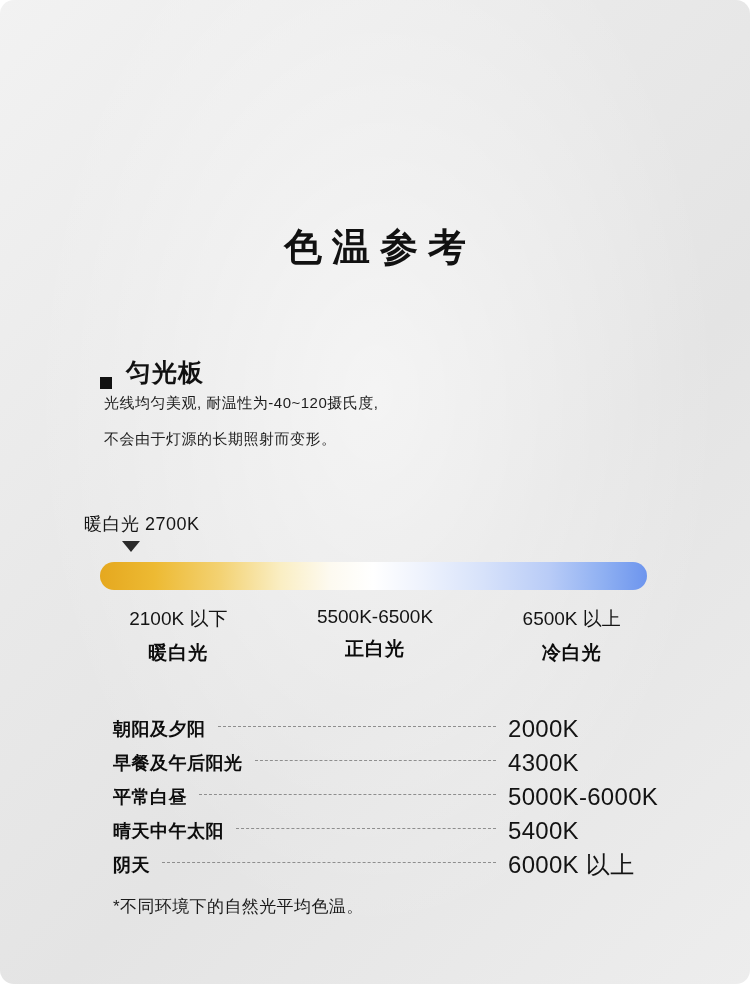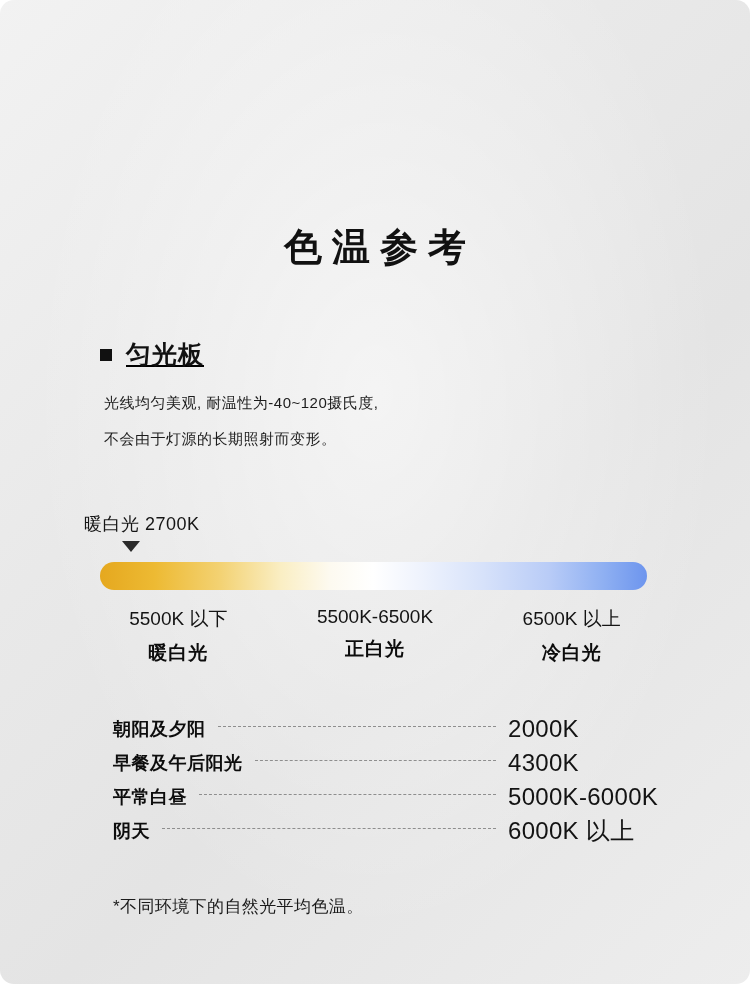--- a/index.html
+++ b/index.html
@@ -35,25 +35,24 @@
     width: 750px;
     text-align: center;
     font-size: 38px;
     font-weight: bold;
     letter-spacing: 10px;
     color: #111111;
     text-indent: 10px;
   }
   .section-head {
     position: absolute;
-    top: 338px;
+    top: 356px;
     left: 100px;
     display: flex;
-    align-items: center;
-    text-decoration: underline;
+    align-items: flex-end;
   }
   .bullet-square {
     width: 12px;
     height: 12px;
     background: #111;
     margin-right: 14px;
     display: inline-block;
   }
   .section-head-text {
     font-size: 25px;
@@ -190,21 +189,21 @@
     <div>不会由于灯源的长期照射而变形。</div>
   </div>
 
   <div class="pointer-label">暖白光 2700K</div>
   <div class="pointer-arrow"></div>
 
   <div class="gradient-bar"></div>
 
   <div class="scale-row">
     <div class="scale-col">
-      <div class="scale-k">5500K 以下</div>
+      <div class="scale-k">2100K 以下</div>
       <div class="scale-name">暖白光</div>
     </div>
     <div class="scale-col">
       <div class="scale-k">5500K-6500K</div>
       <div class="scale-name">正白光</div>
     </div>
     <div class="scale-col">
       <div class="scale-k">6500K 以上</div>
       <div class="scale-name">冷白光</div>
     </div>
@@ -220,20 +219,25 @@
       <span class="tname">早餐及午后阳光</span>
       <span class="dots"></span>
       <span class="tval">4300K</span>
     </div>
     <div class="trow">
       <span class="tname">平常白昼</span>
       <span class="dots"></span>
       <span class="tval">5000K-6000K</span>
     </div>
     <div class="trow">
+      <span class="tname">晴天中午太阳</span>
+      <span class="dots"></span>
+      <span class="tval">5400K</span>
+    </div>
+    <div class="trow">
       <span class="tname">阴天</span>
       <span class="dots"></span>
       <span class="tval">6000K 以上</span>
     </div>
   </div>
 
   <div class="footnote">*不同环境下的自然光平均色温。</div>
 
 </div>
 

